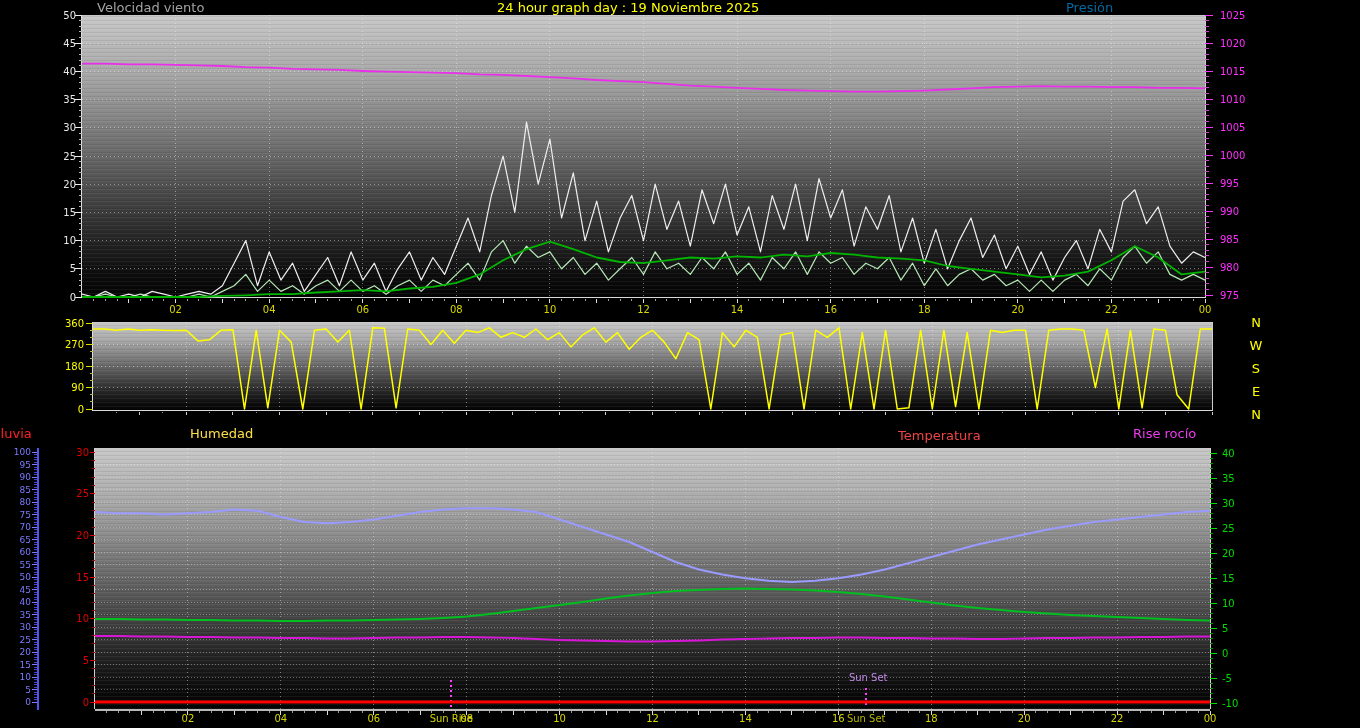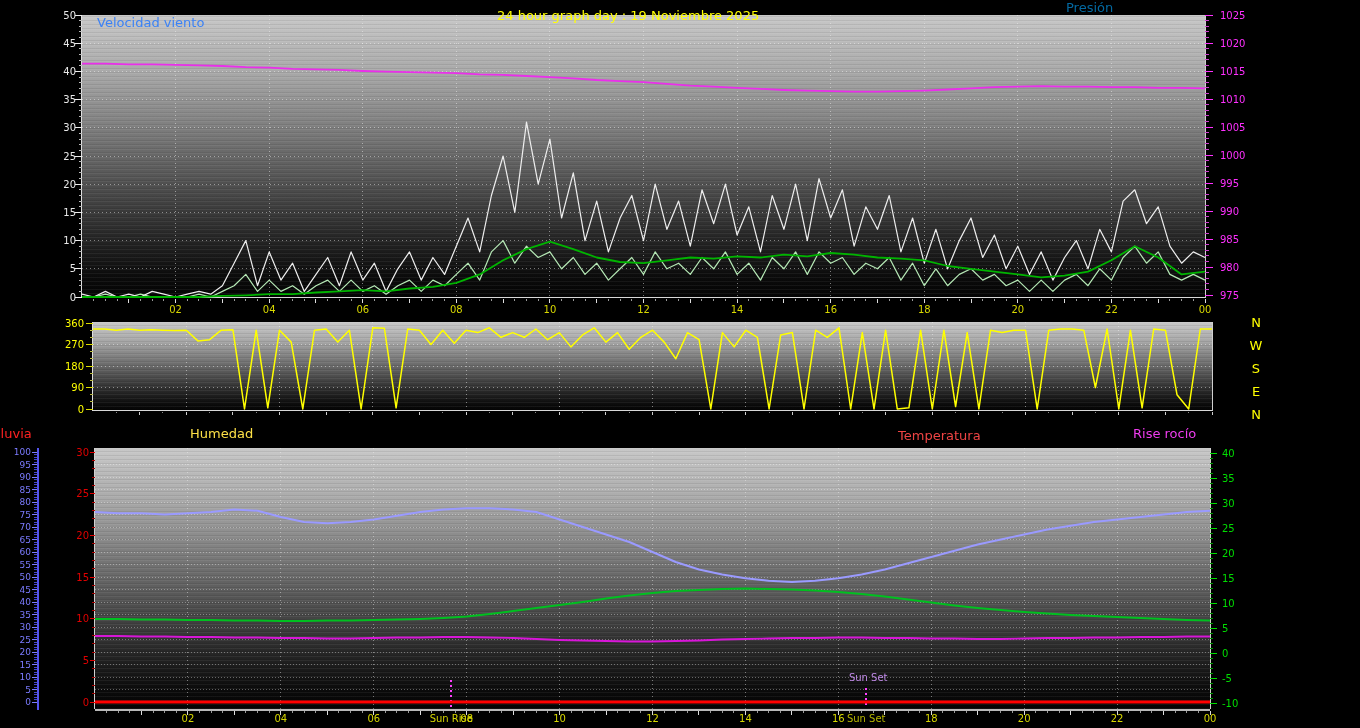--- a/index.html
+++ b/index.html
@@ -8,22 +8,22 @@
   .plotbg{position:absolute;
     background:
       repeating-linear-gradient(0deg, rgba(255,255,255,.055) 0 1px, rgba(0,0,0,.07) 1px 2px, transparent 2px 4px),
       linear-gradient(180deg,#c8c8c8 0%,#a9a9a9 20%,#7d7d7d 40%,#4f4f4f 60%,#272727 78%,#0c0c0c 92%,#030303 100%);
   }
   #bg1{left:82px;top:15px;width:1123px;height:283px;}
   #bg2{left:93px;top:322px;width:1119px;height:89px;}
   #bg3{left:95px;top:448px;width:1115px;height:261px;}
   #chart-svg{position:absolute;left:0;top:0;}
   .ttl{position:absolute;font-size:13px;line-height:15px;white-space:pre;}
-  #t-wind{left:97px;top:0;color:#3b82f6;margin-top:15px;}
-  #t-main{left:497px;top:8px;color:#ffff00;}
+  #t-wind{left:97px;top:0;color:#a3a3a3;}
+  #t-main{left:497px;top:0;color:#ffff00;}
   #t-pres{left:1066px;top:0;color:#0369a1;}
   #t-rain{left:-3px;top:426px;color:#ff2222;}
   #t-hum{left:190px;top:426px;color:#fde047;}
   #t-temp{left:898px;top:428px;color:#ef4444;}
   #t-dew{left:1133px;top:426px;color:#ee3cee;}
 </style>
 </head>
 <body>
 
 <div id="stage">

